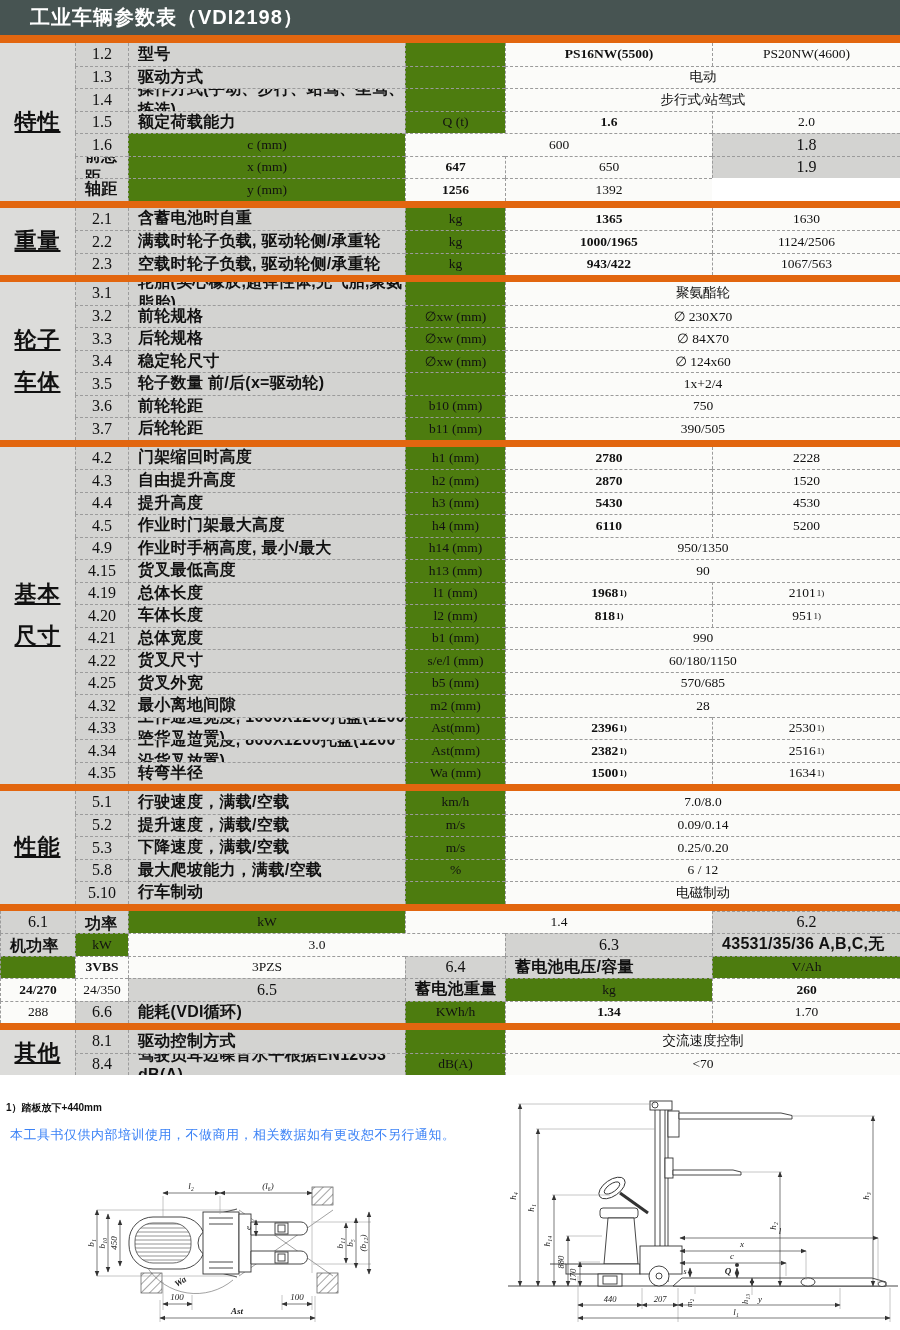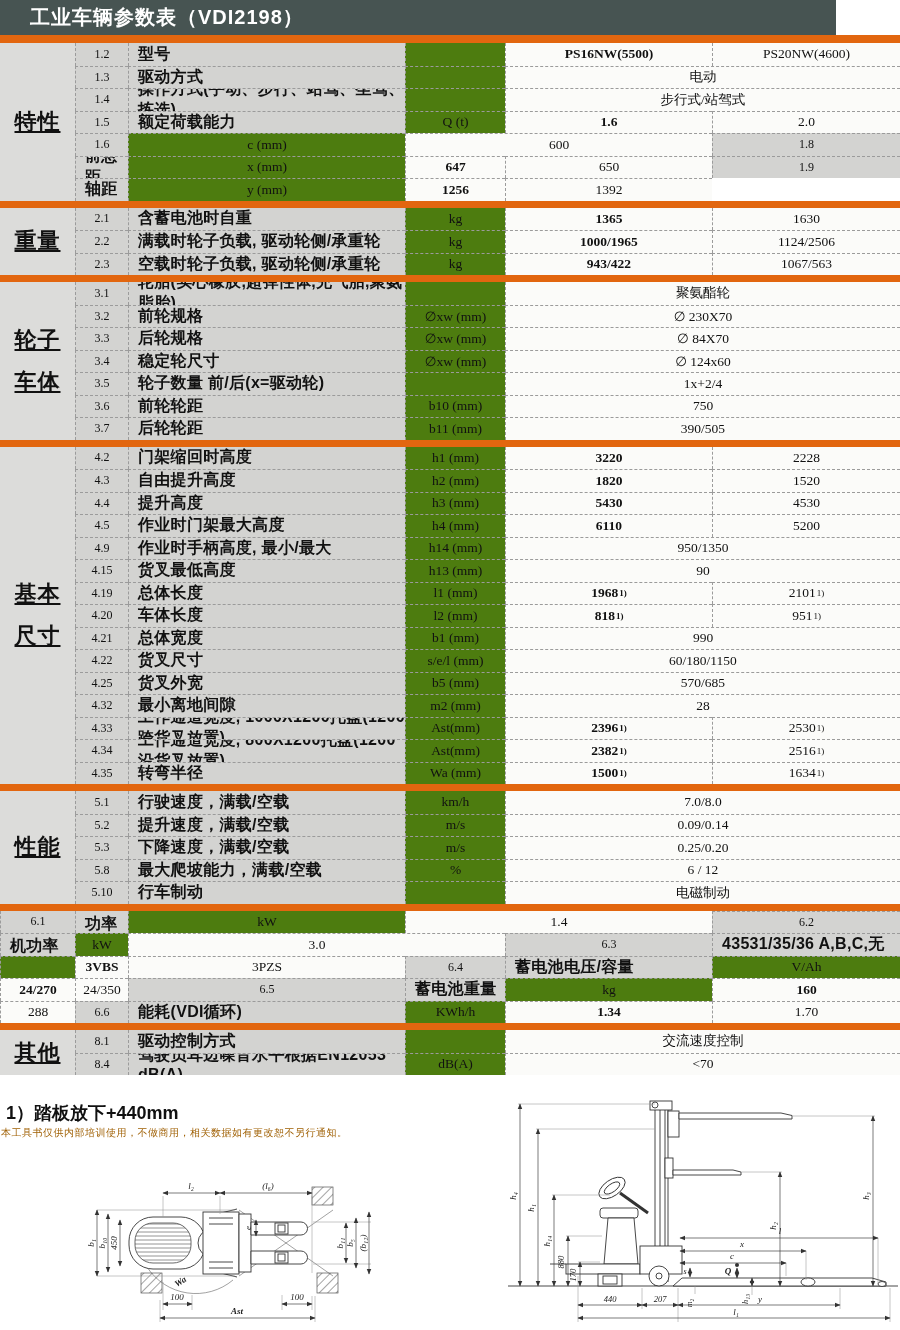--- a/index.html
+++ b/index.html
@@ -1,41 +1,41 @@
 <!DOCTYPE html>
 <html><head>
 <meta charset="utf-8">
 <style>
   * { margin:0; padding:0; box-sizing:border-box; }
   html,body { width:900px; }
   body { height:1330px; position:relative; background:#ffffff; font-family:"Liberation Sans",sans-serif; overflow:hidden; }
 
-  .header { position:absolute; left:0; top:0; width:836px; height:35px; background:#475452; }
+  .header { position:absolute; left:0; top:0; width:900px; height:35px; background:#475452; }
   .header .title { color:#fff; font-size:20px; font-weight:bold; line-height:35px; padding-left:30px; letter-spacing:1px; }
   .stripe { position:absolute; left:0; top:35px; width:900px; height:8px; background:#e2660f; }
 
   .table { position:absolute; left:0; top:43px; width:900px; }
   .sep { height:7px; background:#e2660f; }
   .sec { display:grid; grid-template-columns:75px 53px 277px 100px 207px 188px; grid-auto-rows:22.5px; }
   .cat { background:#dcdcda; display:flex; align-items:center; justify-content:center; text-align:center;
          font-size:22px; font-weight:bold; white-space:pre-line; line-height:1.9; letter-spacing:1px; color:#111;text-decoration:underline; }
   .c { display:flex; align-items:center; justify-content:center; overflow:hidden; color:#111; }
   .bt { border-top:1px dashed #9b9b9b; }
-  .num  { background:#d3d3d1; font-family:"Liberation Serif",serif; font-size:12px; border-left:1px dashed #9b9b9b; }
+  .num  { background:#d3d3d1; font-family:"Liberation Serif",serif; font-size:16px; border-left:1px dashed #9b9b9b; }
   .desc { background:#d3d3d1; font-size:16px; font-weight:600; justify-content:flex-start; padding-left:9px;
           border-left:1px dashed #9b9b9b; letter-spacing:0.3px; }
   .unit { background:#4d7c0f; font-family:"Liberation Serif",serif; font-size:13.5px; border-left:1px dashed #9b9b9b; }
   .val  { background:#fbfbf9; font-family:"Liberation Serif",serif; font-size:13.5px; }
   .v1 { border-left:1px dashed #9b9b9b;font-weight:bold; }
   .v2 { border-left:1px dashed #9b9b9b; }
   .vspan { grid-column:span 2; border-left:1px dashed #9b9b9b; }
   sup { font-size:9px; line-height:0; margin-left:1px; }
 
-  .footnote  { position:absolute; left:6px; top:1101px; font-size:18px; font-weight:bold; color:#111; }
-  .disclaimer{ position:absolute; left:1px; top:1126px; font-size:10px; color:#a16207; letter-spacing:0.5px; }
+  .footnote  { position:absolute; left:6px; top:1101px; font-size:10px; font-weight:bold; color:#111; }
+  .disclaimer{ position:absolute; left:10px; top:1126px; font-size:13px; color:#3b82f6; letter-spacing:0.5px; }
 
   .dg { position:absolute; }
   svg text { font-family:"Liberation Serif",serif; font-style:italic; fill:#222; }
   .mach { stroke:#333; stroke-width:0.9; fill:none; }
   .machf { stroke:#333; stroke-width:0.9; fill:#ffffff; }
   .extline { stroke:#999; stroke-width:0.55; }
   .dimt { stroke:#444; stroke-width:0.7; marker-start:url(#arrT); marker-end:url(#arrT); }
   .dims { stroke:#444; stroke-width:0.7; marker-start:url(#arrS); marker-end:url(#arrS); }
   .thin { stroke:#555; stroke-width:0.55; fill:none; }
 </style>
@@ -134,26 +134,26 @@
       <div class="c unit bt">b11 (mm)</div>
       <div class="c val vspan bt">390/505</div>
     </div>
     <div class="sep"></div>
     <div class="sec">
       <div class="cat" style="grid-row: 1 / span 15;">基本
 尺寸</div>
       <div class="c num">4.2</div>
       <div class="c desc">门架缩回时高度</div>
       <div class="c unit">h1 (mm)</div>
-      <div class="c val v1">3220</div>
+      <div class="c val v1">2780</div>
       <div class="c val v2">2228</div>
       <div class="c num bt">4.3</div>
       <div class="c desc bt">自由提升高度</div>
       <div class="c unit bt">h2 (mm)</div>
-      <div class="c val v1 bt">1820</div>
+      <div class="c val v1 bt">2870</div>
       <div class="c val v2 bt">1520</div>
       <div class="c num bt">4.4</div>
       <div class="c desc bt">提升高度</div>
       <div class="c unit bt">h3 (mm)</div>
       <div class="c val v1 bt">5430</div>
       <div class="c val v2 bt">4530</div>
       <div class="c num bt">4.5</div>
       <div class="c desc bt">作业时门架最大高度</div>
       <div class="c unit bt">h4 (mm)</div>
       <div class="c val v1 bt">6110</div>
@@ -248,21 +248,21 @@
       <div class="c val v1 bt">3VBS</div>
       <div class="c val v2 bt">3PZS</div>
       <div class="c num bt">6.4</div>
       <div class="c desc bt">蓄电池电压/容量</div>
       <div class="c unit bt">V/Ah</div>
       <div class="c val v1 bt">24/270</div>
       <div class="c val v2 bt">24/350</div>
       <div class="c num bt">6.5</div>
       <div class="c desc bt">蓄电池重量</div>
       <div class="c unit bt">kg</div>
-      <div class="c val v1 bt">160</div>
+      <div class="c val v1 bt">260</div>
       <div class="c val v2 bt">288</div>
       <div class="c num bt">6.6</div>
       <div class="c desc bt">能耗(VDI循环)</div>
       <div class="c unit bt">KWh/h</div>
       <div class="c val v1 bt">1.34</div>
       <div class="c val v2 bt">1.70</div>
     </div>
     <div class="sep"></div>
     <div class="sec">
       <div class="cat" style="grid-row: 1 / span 2;">其他</div>

